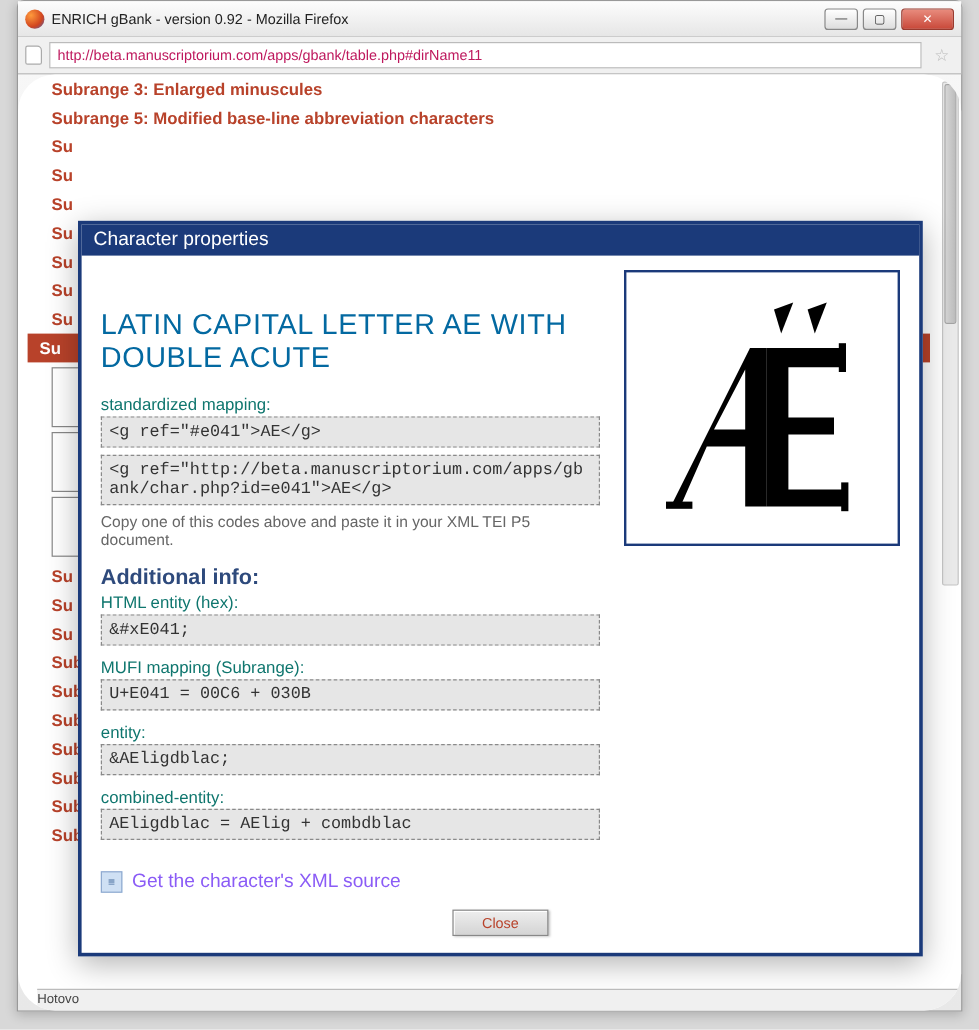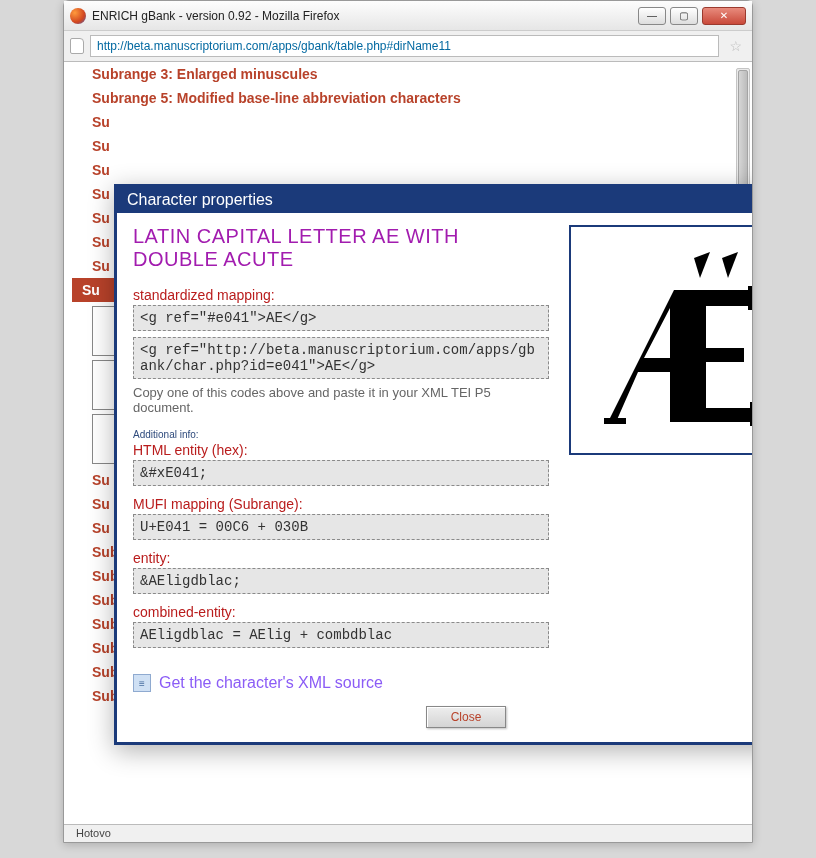--- a/index.html
+++ b/index.html
@@ -9,21 +9,21 @@
     background: #d8d8d8;
     width: 816px;
     height: 858px;
     overflow: hidden;
     position: relative;
   }
   .window {
     background: linear-gradient(to bottom, #f8f8f8, #e8e8e8);
     border: 1px solid #999;
     border-radius: 6px 6px 0 0;
-    width: 690px;
+    width: 788px;
     margin: 0 auto;
     box-shadow: 0 2px 10px rgba(0,0,0,0.2);
   }
   .titlebar {
     display: flex;
     align-items: center;
     justify-content: space-between;
     padding: 4px 6px;
     background: linear-gradient(to bottom, #fdfdfd, #e6e6e6);
     border-bottom: 1px solid #ccc;
@@ -56,34 +56,35 @@
     width: 14px; height: 16px;
     background: #fff; border: 1px solid #aaa;
     border-radius: 2px 4px 2px 2px;
   }
   .addr-input {
     flex: 1;
     border: 1px solid #bbb;
     background: #fff;
     padding: 3px 6px;
     font-size: 12px;
-    color: #0369a1;
+    color: #be185d;
   }
   .star-icon {
     color: #bbb;
     font-size: 14px;
     padding: 0 4px;
     cursor: pointer;
   }
   .page {
     position: relative;
     background: #fff;
     height: 780px;
     padding: 0;
     overflow: hidden;
+    border-radius: 31px;
   }
   .content-scroll {
     position: absolute;
     inset: 0;
     overflow-y: hidden;
     padding-right: 18px;
   }
   .item-list { padding: 0 8px; }
   .subrange {
     color: #b8422a;
@@ -139,27 +140,28 @@
   }
   .modal-body {
     display: flex;
     gap: 20px;
     padding: 12px 16px 10px 16px;
     align-items: flex-start;
   }
   .info-col { flex: 1; }
   .char-title {
     font-family: "Trebuchet MS", Verdana, sans-serif;
-    font-size: 20px;
-    color: #a21caf;
+    font-size: 24px;
+    color: #0369a1;
     letter-spacing: 0.5px;
     margin-bottom: 16px;
+    margin-top: 32px;
   }
   .label {
-    color: #b91c1c;
+    color: #0f766e;
     font-size: 14px;
     margin-top: 10px;
     margin-bottom: 2px;
   }
   .label.first { margin-top: 0; }
   .codebox {
     border: 1px dashed #8a8a8a;
     background: #e6e6e6;
     padding: 4px 6px;
     font-family: "Courier New", monospace;
@@ -169,22 +171,22 @@
     white-space: pre-wrap;
     word-break: break-all;
   }
   .note {
     color: #666;
     font-size: 13px;
     margin: 2px 0 14px 0;
   }
   .section-head {
     color: #2e4a7c;
-    font-weight: normal;
-    font-size: 10px;
+    font-weight: bold;
+    font-size: 18px;
     margin-bottom: 2px;
   }
   .glyph-col {
     width: 230px; height: 230px;
     border: 2px solid #1b3a7a;
     display: flex; align-items: center; justify-content: center;
     background: #fff;
     padding: 4px;
   }
   .glyph-col svg { width: 160px; height: 180px; }
@@ -212,24 +214,24 @@
     background: linear-gradient(to bottom, #eee, #d4d4d4);
     border: 1px solid #888;
     padding: 3px 24px;
     font-size: 12px;
     color: #b8422a;
     cursor: pointer;
     box-shadow: 1px 1px 0 #fff inset, 1px 1px 2px rgba(0,0,0,0.25);
   }
   .statusbar {
     position: absolute;
-    left: 0; right: 0; bottom: 0;
+    left: 16px; right: 0; bottom: 0;
     background: #f0f0f0;
     border-top: 1px solid #bbb;
-    padding: 2px 12px;
+    padding: 2px 0;
     font-size: 11px;
     color: #444;
     height: 18px;
   }
 </style>
 </head>
 <body>
 
 <div class="window">
 

